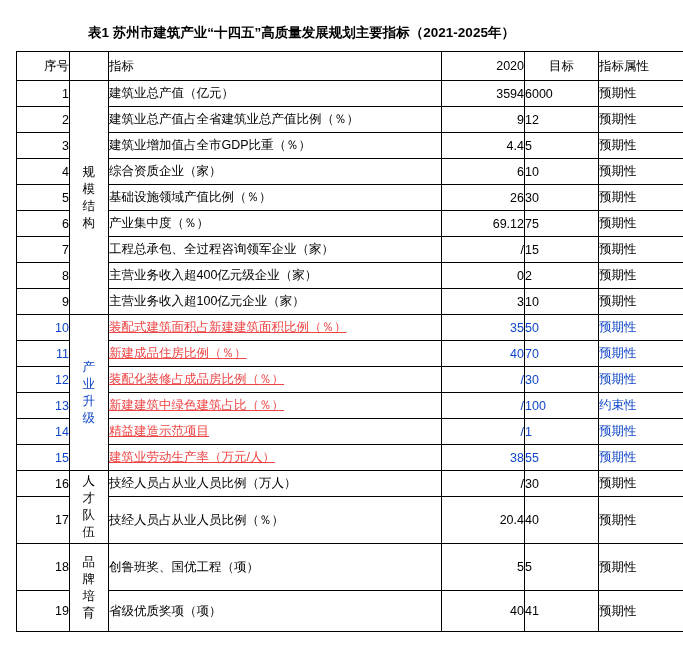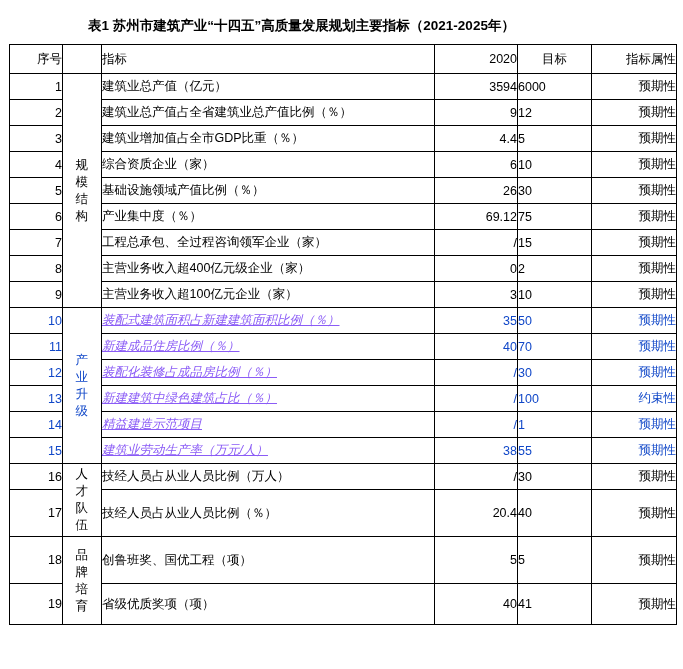--- a/index.html
+++ b/index.html
@@ -10,21 +10,21 @@
   body {
     width: 683px;
     height: 669px;
     font-family: "Liberation Sans", sans-serif;
     color: #000000;
     overflow: hidden;
   }
   .page {
     width: 603px;
     box-sizing: border-box;
-    padding: 9px;
+    padding: 16px;
   }
   .title {
     text-align: center;
     font-size: 13.5px;
     font-weight: bold;
     padding: 8px 20px 9px 20px;
     letter-spacing: 0px;
     color: #000000;
   }
   table.main {
@@ -45,39 +45,38 @@
     font-weight: bold;
     text-align: center;
     height: 28px;
     font-size: 13px;
   }
   .c-seq { width: 52px; text-align: right; }
   .c-grp { width: 38px; text-align: center; }
   .c-ind { width: 332px; text-align: left; padding-left: 8px; }
   .c-2020 { width: 82px; text-align: right; }
   .c-target { width: 73px; }
-  .c-attr { width: 84px; text-align: right; }
+  .c-attr { width: 84px; text-align: left; }
 
   tbody td { height: 25px; }
 
   .grpcell {
     text-align: center;
     font-size: 12.5px;
     line-height: 17px;
     letter-spacing: 0.5px;
     padding: 0 6px;
   }
   .grpcell span { display: block; }
 
   .blue { color: #1047c8; font-weight: bold; }
   .blue-underline {
-    color: #8b5cf6;
+    color: #ef4444;
     font-weight: bold;
     text-decoration: underline;
-    font-style: italic;
   }
   .tall { height: 40px; margin-top: 44px; }
   .tall2 { height: 46px; margin-left: 9px; }
 </style>
 </head>
 <body>
 
 <div class="page">
 
   <div class="title">表1 苏州市建筑产业“十四五”高质量发展规划主要指标（2021-2025年）</div>

